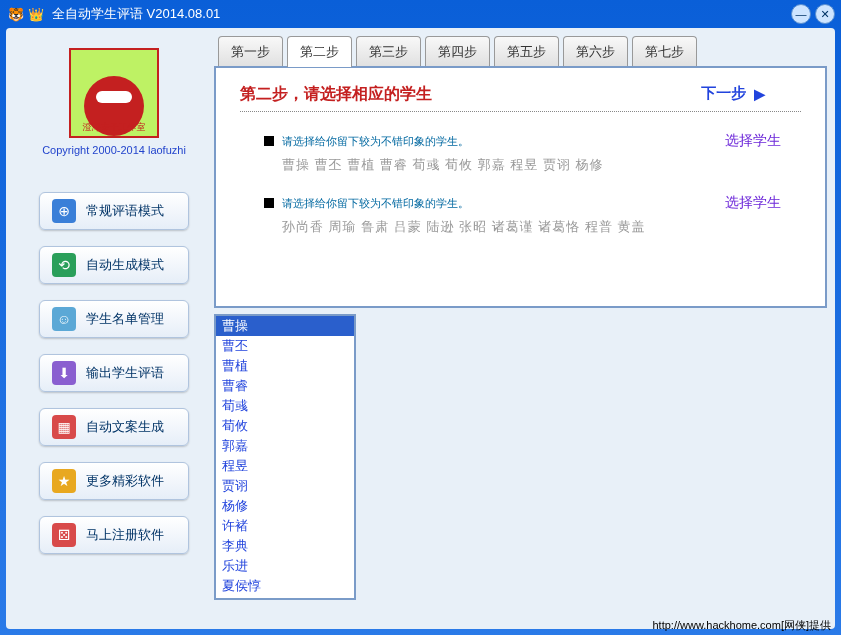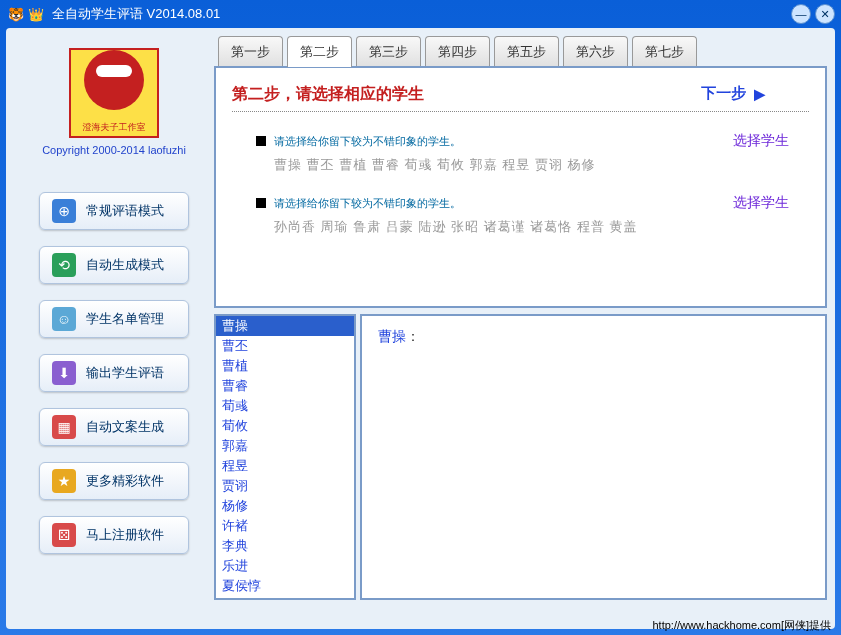--- a/index.html
+++ b/index.html
@@ -9,21 +9,21 @@
     
     .titlebar { height: 28px; display: flex; align-items: center; padding: 0 8px; color: #fff; font-size: 13px; position: relative; }
     .titlebar-icons { display: flex; gap: 4px; margin-right: 8px; }
     .titlebar-icon { width: 16px; height: 16px; display: inline-flex; align-items: center; justify-content: center; }
     .window-controls { position: absolute; right: 6px; top: 4px; display: flex; gap: 4px; }
     .win-btn { width: 20px; height: 20px; border-radius: 50%; background: #cde4ff; border: 1px solid #5a8fd0; display: flex; align-items: center; justify-content: center; cursor: pointer; font-size: 11px; color: #003366; }
     
     .inner { position: absolute; top: 28px; left: 6px; right: 6px; bottom: 6px; background: #e8f0f8; border-radius: 4px; display: flex; padding: 8px; }
     
     .sidebar { width: 200px; display: flex; flex-direction: column; align-items: center; padding-top: 12px; }
-    .logo-box { width: 90px; height: 90px; background: #fde047; border: 2px solid #c42020; display: flex; align-items: flex-start; justify-content: center; position: relative; }
+    .logo-box { width: 90px; height: 90px; background: #bef264; border: 2px solid #c42020; display: flex; align-items: flex-end; justify-content: center; position: relative; }
     .logo-face { width: 60px; height: 60px; background: #c42020; border-radius: 50%; position: relative; }
     .logo-face::before { content: ''; position: absolute; top: 15px; left: 12px; width: 36px; height: 12px; background: #fff; border-radius: 6px; }
     .logo-text { position: absolute; bottom: 2px; font-size: 9px; color: #c42020; }
     .copyright { color: #2244cc; font-size: 11px; margin-top: 6px; margin-bottom: 36px; }
     
     .nav-btn { width: 150px; height: 38px; margin-bottom: 16px; background: linear-gradient(to bottom, #ffffff 0%, #e6eef8 100%); border: 1px solid #b0c4de; border-radius: 6px; display: flex; align-items: center; padding-left: 12px; cursor: pointer; font-size: 13px; color: #003366; box-shadow: 0 1px 2px rgba(0,0,0,0.2); }
     .nav-icon { width: 24px; height: 24px; margin-right: 10px; border-radius: 4px; display: flex; align-items: center; justify-content: center; font-size: 14px; color: #fff; }
     .nav-icon.blue { background: #3a7fd8; }
     .nav-icon.green { background: #2a9f5a; }
     .nav-icon.cyan { background: #5ba8d6; }
@@ -31,21 +31,21 @@
     .nav-icon.red { background: #d84a4a; }
     .nav-icon.yellow { background: #e8a820; }
     .nav-icon.dice { background: #d84a4a; }
     
     .main { flex: 1; display: flex; flex-direction: column; }
     
     .tabs { display: flex; gap: 4px; padding-left: 4px; }
     .tab { padding: 6px 12px; background: linear-gradient(to bottom, #f8f8f8, #e0e0e0); border: 1px solid #999; border-bottom: none; border-radius: 4px 4px 0 0; cursor: pointer; font-size: 13px; color: #333; }
     .tab.active { background: #fff; position: relative; z-index: 2; }
     
-    .panel-top { background: #fff; border: 2px solid #7a9bc8; height: 242px; padding: 16px 16px; position: relative; margin-top: -1px; }
+    .panel-top { background: #fff; border: 2px solid #7a9bc8; height: 242px; padding: 16px 24px; position: relative; margin-top: -1px; }
     .step-heading { color: #c42020; font-size: 16px; font-weight: bold; }
     .next-link { position: absolute; right: 60px; top: 16px; color: #2244dd; font-size: 15px; font-weight: bold; display: flex; align-items: center; cursor: pointer; }
     .next-arrow { margin-left: 8px; color: #2244dd; font-size: 14px; }
     .divider { border-bottom: 1px dotted #888; margin-top: 6px; margin-bottom: 20px; }
     
     .instruction { margin-bottom: 20px; padding-left: 24px; position: relative; }
     .instruction-line { display: flex; align-items: baseline; }
     .bullet { width: 10px; height: 10px; background: #000; display: inline-block; margin-right: 8px; position: relative; top: 1px; }
     .instruction-text { font-size: 11px; color: #0369a1; flex: 1; }
     .select-link { color: #6d28d9; font-size: 14px; cursor: pointer; margin-left: auto; margin-right: 20px; }
@@ -168,23 +168,20 @@
             <div class="list-item">荀攸</div>
             <div class="list-item">郭嘉</div>
             <div class="list-item">程昱</div>
             <div class="list-item">贾诩</div>
             <div class="list-item">杨修</div>
             <div class="list-item">许褚</div>
             <div class="list-item">李典</div>
             <div class="list-item">乐进</div>
             <div class="list-item">夏侯惇</div>
           </div>
-        <div class="detail-box">
-          <span class="detail-name">曹操</span><span>：</span>
-        </div>
       </div>
     </div>
   </div>
 </div>
 
 <div class="footer">
   <span>http://www.hackhome.com</span><span>[网侠]提供</span>
 </div>
 
 </body></html>

